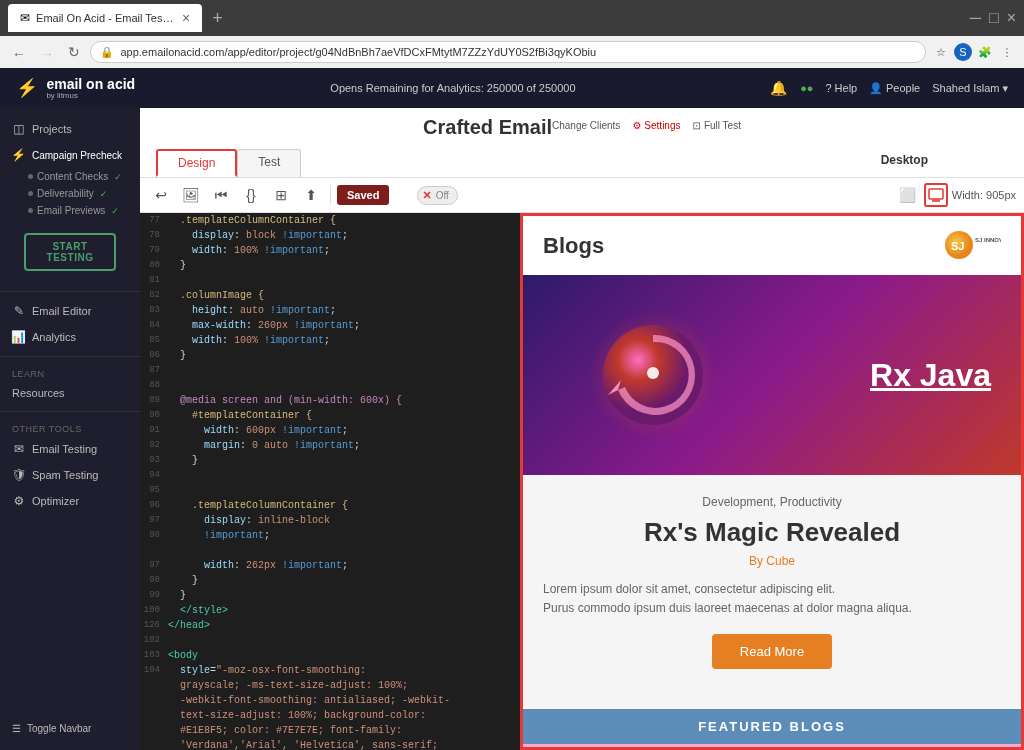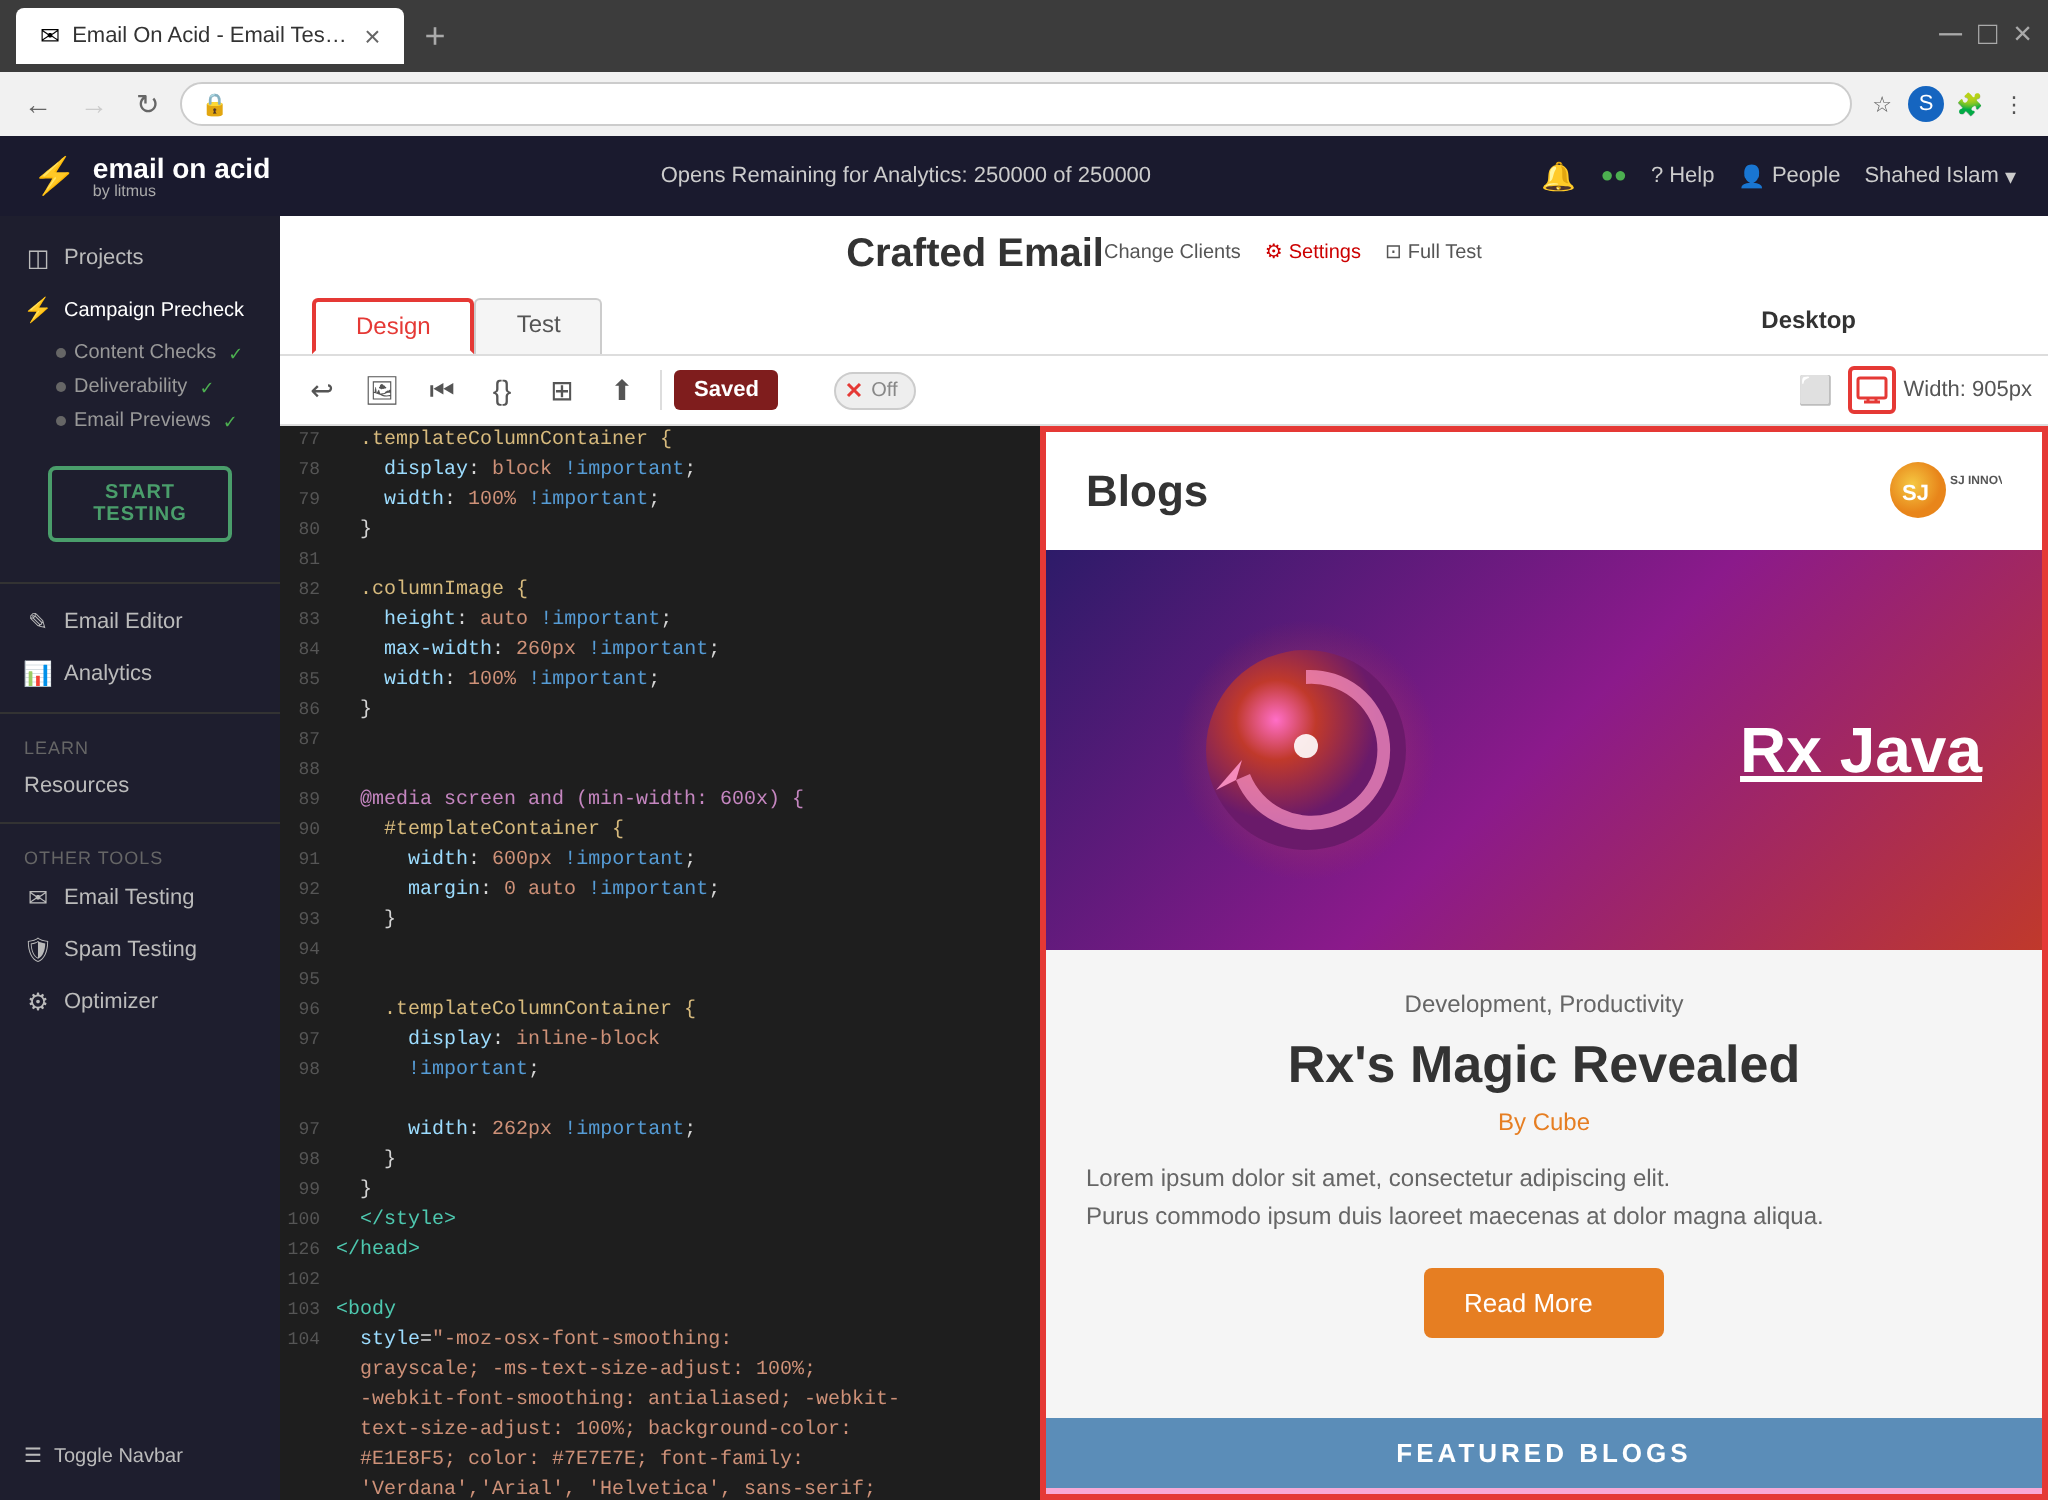--- a/index.html
+++ b/index.html
@@ -95,21 +95,21 @@
     .email-blog-title { font-size: 22px; font-weight: bold; color: #333; }
     .email-logo { display: flex; align-items: center; gap: 4px; }
     .email-hero { width: 100%; height: 200px; background: linear-gradient(135deg, #2d1b69 0%, #8b1a8b 50%, #c0392b 100%); position: relative; display: flex; align-items: center; justify-content: flex-end; overflow: hidden; padding-right: 30px; }
     .hero-text { color: #fff; font-size: 32px; font-weight: bold; z-index: 2; text-decoration: underline; }
     .hero-orb { position: absolute; left: 60px; top: 50%; transform: translateY(-50%); width: 140px; height: 140px; }
     .email-body { padding: 20px; background: #f5f5f5; }
     .email-subtitle { text-align: center; color: #666; font-size: 12px; margin-bottom: 8px; }
     .email-main-title { text-align: center; font-size: 26px; font-weight: bold; color: #333; margin-bottom: 6px; }
     .email-author { text-align: center; color: #e67e22; font-size: 12px; margin-bottom: 12px; }
     .email-body-text { color: #666; font-size: 12px; line-height: 1.6; margin-bottom: 16px; }
-    .read-more-btn { display: block; width: 120px; margin: 0 auto 20px; background: #e67e22; color: #fff; padding: 10px 20px; border-radius: 4px; font-size: 13px; cursor: pointer; }
+    .read-more-btn { display: block; width: 120px; margin: 0 auto 20px; background: #e67e22; color: #fff; text-align: center; padding: 10px 20px; border-radius: 4px; font-size: 13px; cursor: pointer; }
     .featured-bar { background: #5b8db8; color: #fff; text-align: center; padding: 10px; font-size: 13px; font-weight: bold; letter-spacing: 2px; margin-bottom: 10px; }
 
     
     .toggle-navbar { padding: 8px 12px; color: #bbb; font-size: 10px; cursor: pointer; display: flex; align-items: center; gap: 6px; margin-top: auto; }
   </style>
 </head>
 <body>
 
 <div class="browser-chrome">
   <div class="browser-tab">
@@ -125,20 +125,21 @@
     <span style="color:#aaa;font-size:16px;cursor:pointer;">×</span>
   </div>
 </div>
 
 <div class="browser-nav">
   <button class="nav-btn">←</button>
   <button class="nav-btn" disabled="">→</button>
   <button class="nav-btn">↻</button>
   <div class="address-bar">
     <span style="color:#4caf50;font-size:11px;">🔒</span>
+    <span class="address-text">app.emailonacid.com/app/editor/project/g04NdBnBh7aeVfDCxFMtytM7ZZzYdUY0S2fBi3qyKObiu</span>
   </div>
   <div class="nav-icons">
     <div class="nav-icon">☆</div>
     <div class="nav-icon" style="background:#1565c0;color:#fff;">S</div>
     <div class="nav-icon">🧩</div>
     <div class="nav-icon">⋮</div>
   </div>
 </div>
 
 <div class="app">

